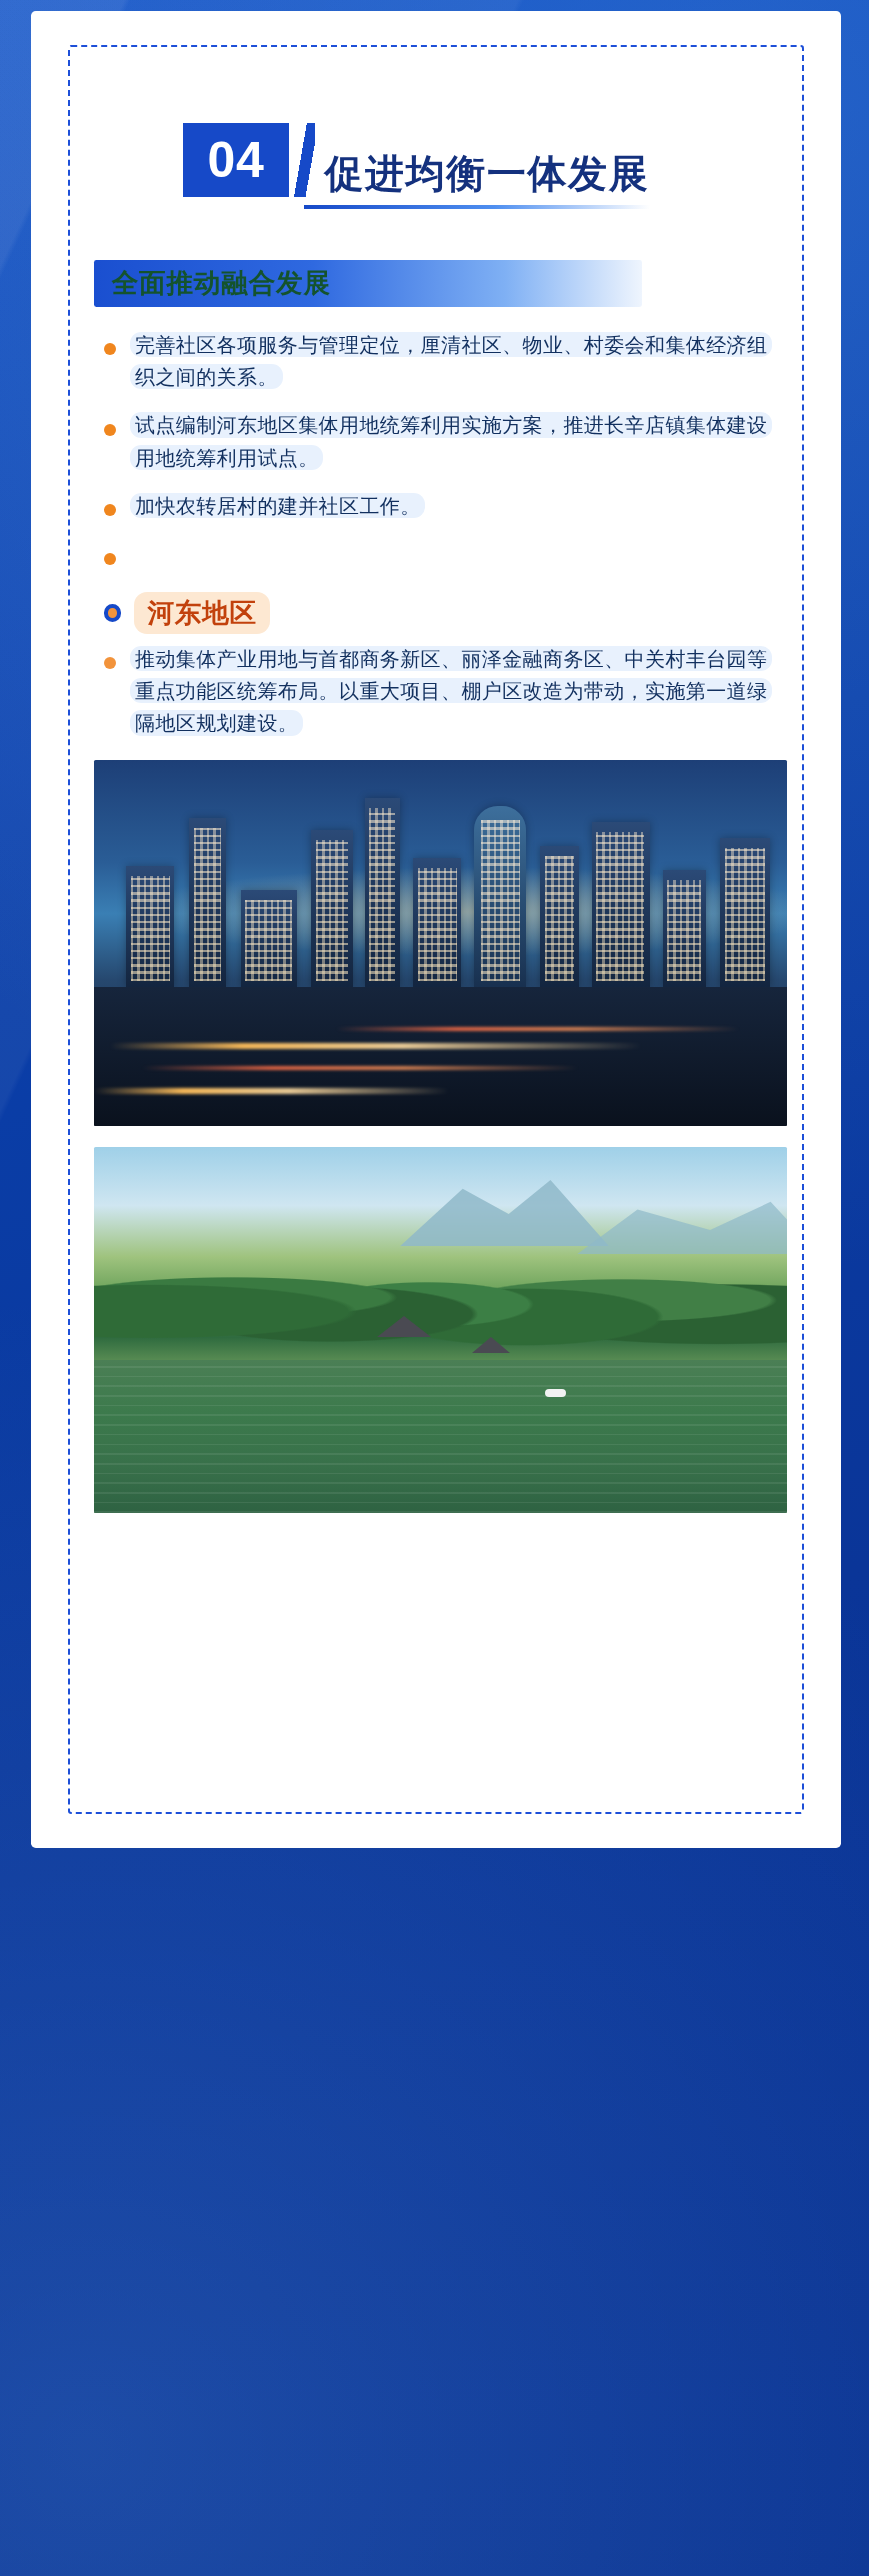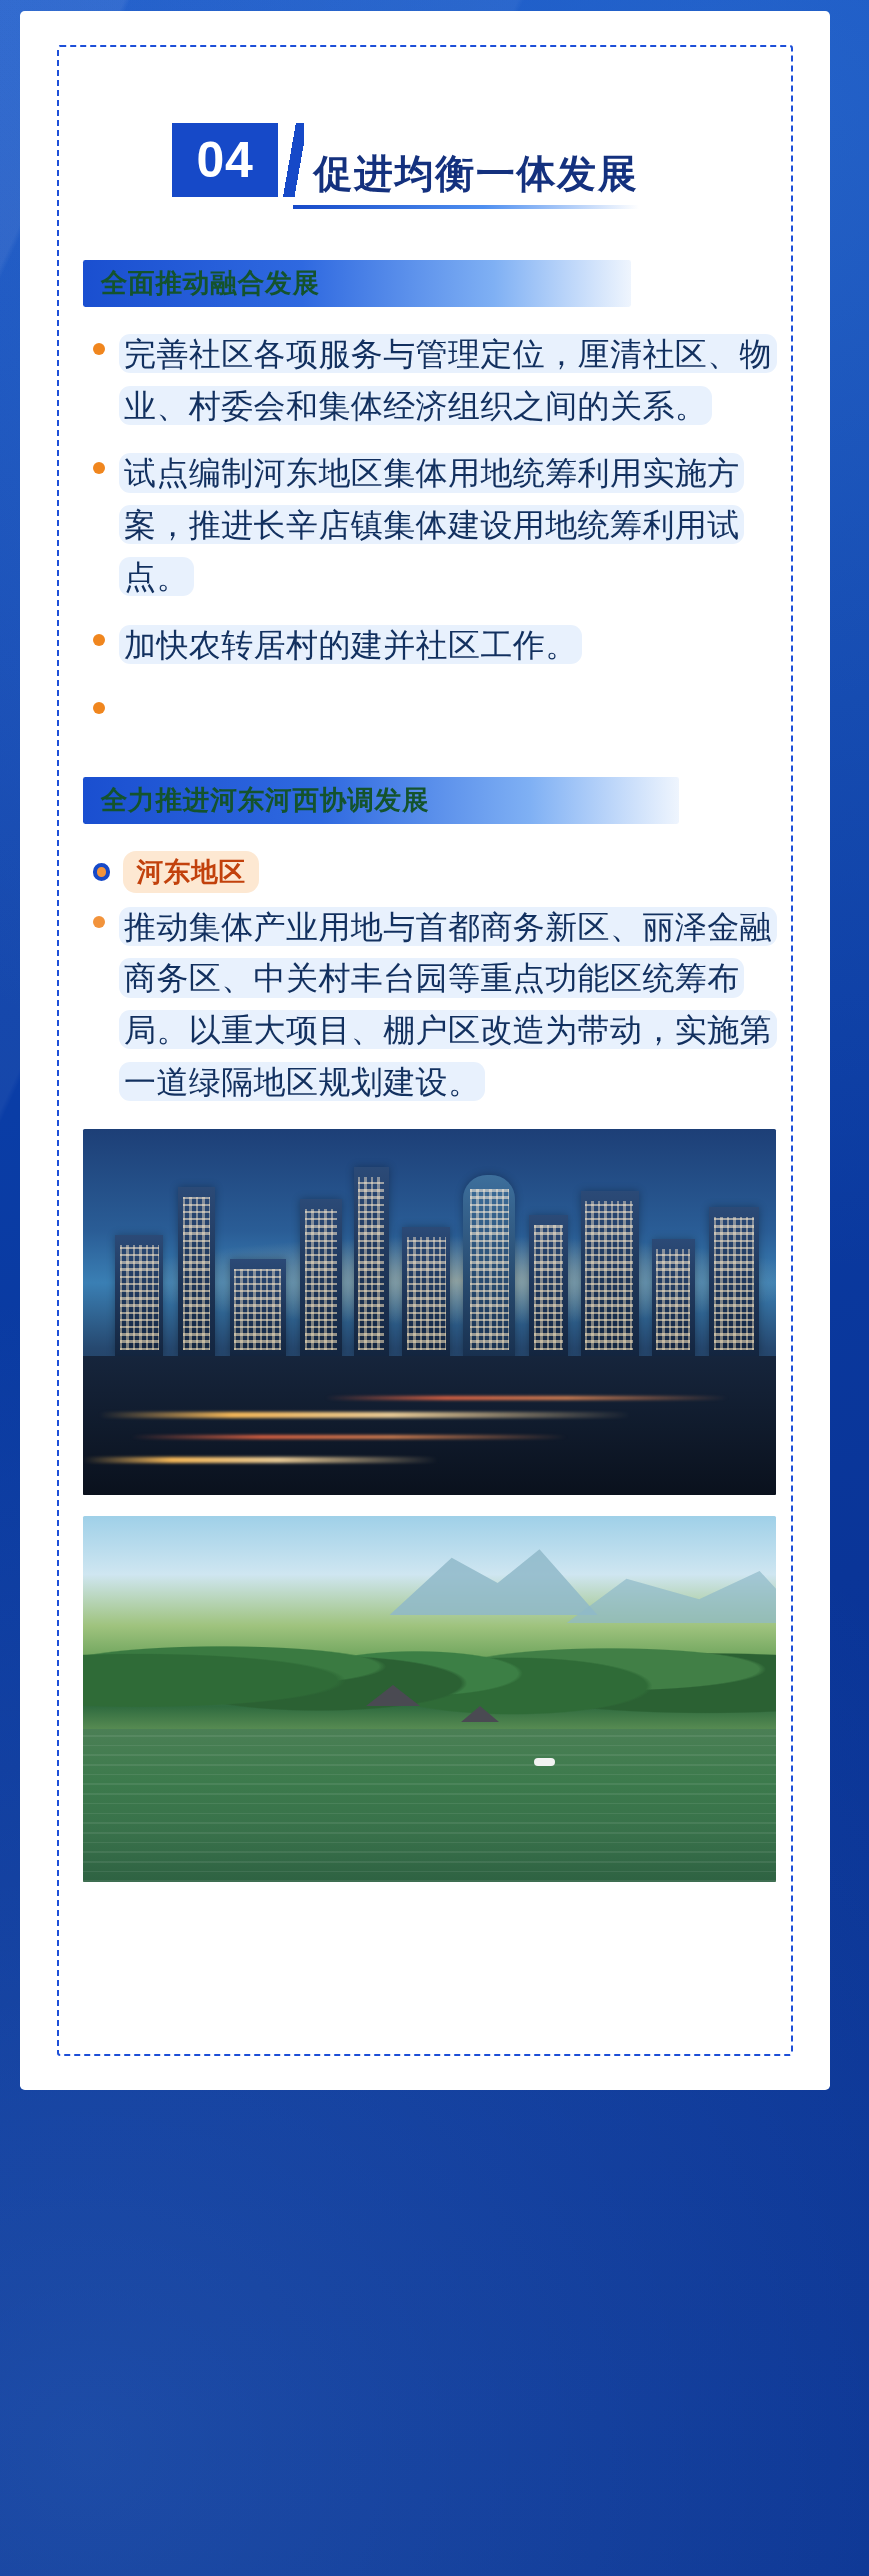--- a/index.html
+++ b/index.html
@@ -30,24 +30,24 @@
       linear-gradient(115deg, rgba(255,255,255,0.07) 0 6%, rgba(255,255,255,0) 6.3% 20%),
       linear-gradient(115deg, rgba(255,255,255,0.05) 22% 25%, rgba(255,255,255,0) 25.3% 40%),
       radial-gradient(circle at 85% 5%, rgba(120,190,255,0.22), rgba(120,190,255,0) 45%),
       radial-gradient(circle at 10% 95%, rgba(120,190,255,0.18), rgba(120,190,255,0) 45%);
     pointer-events: none;
   }
 
   
   .card {
     position: absolute;
-    left: 20px;
+    left: 31px;
     top: 11.3px;
     width: 810px;
-    height: 2079px;
+    height: 1837px;
     background: #ffffff;
     border-radius: 4.8px;
     overflow: hidden;
   }
   
   .dashed {
     position: absolute;
     left: 37px;
     top: 34px;
     right: 37px;
@@ -146,21 +146,21 @@
   .dot {
     flex: 0 0 auto;
     width: 12px;
     height: 12px;
     border-radius: 50%;
     background: #f0861e;
     margin: 14.5px 14.5px 0 9.7px;
   }
   .dot.small { background: #f2933b; }
   .para {
-    font-size: 32px;
+    font-size: 20px;
     line-height: 1.62;
     color: #12305f;
     letter-spacing: 0.4px;
     font-family: "Liberation Sans", "DejaVu Sans", sans-serif;
   }
   .para .hl {
     background: #e8f1fd;
     border-radius: 11.3px;
     padding: 1.6px 4.8px;
     box-decoration-break: clone;
@@ -324,24 +324,20 @@
         </div>
         <div class="bullet-item">
           <div class="dot"></div>
           <div class="para"><span class="hl">加快农转居村的建并社区工作。</span></div>
         </div>
         <div class="bullet-item">
           <div class="dot"></div>
         </div>
       </div>
 
-      <div class="sub-head">
-        <div class="bar wide"></div>
-        <div class="txt">全力推进河东河西协调发展</div>
-      </div>
 
       <div class="region-tag">
         <div class="region-dot"></div>
         <div class="region-name">河东地区</div>
       </div>
       <div class="bullet-item">
         <div class="dot small"></div>
         <div class="para"><span class="hl">推动集体产业用地与首都商务新区、丽泽金融商务区、中关村丰台园等重点功能区统筹布局。以重大项目、棚户区改造为带动，实施第一道绿隔地区规划建设。</span></div>
       </div>
 

